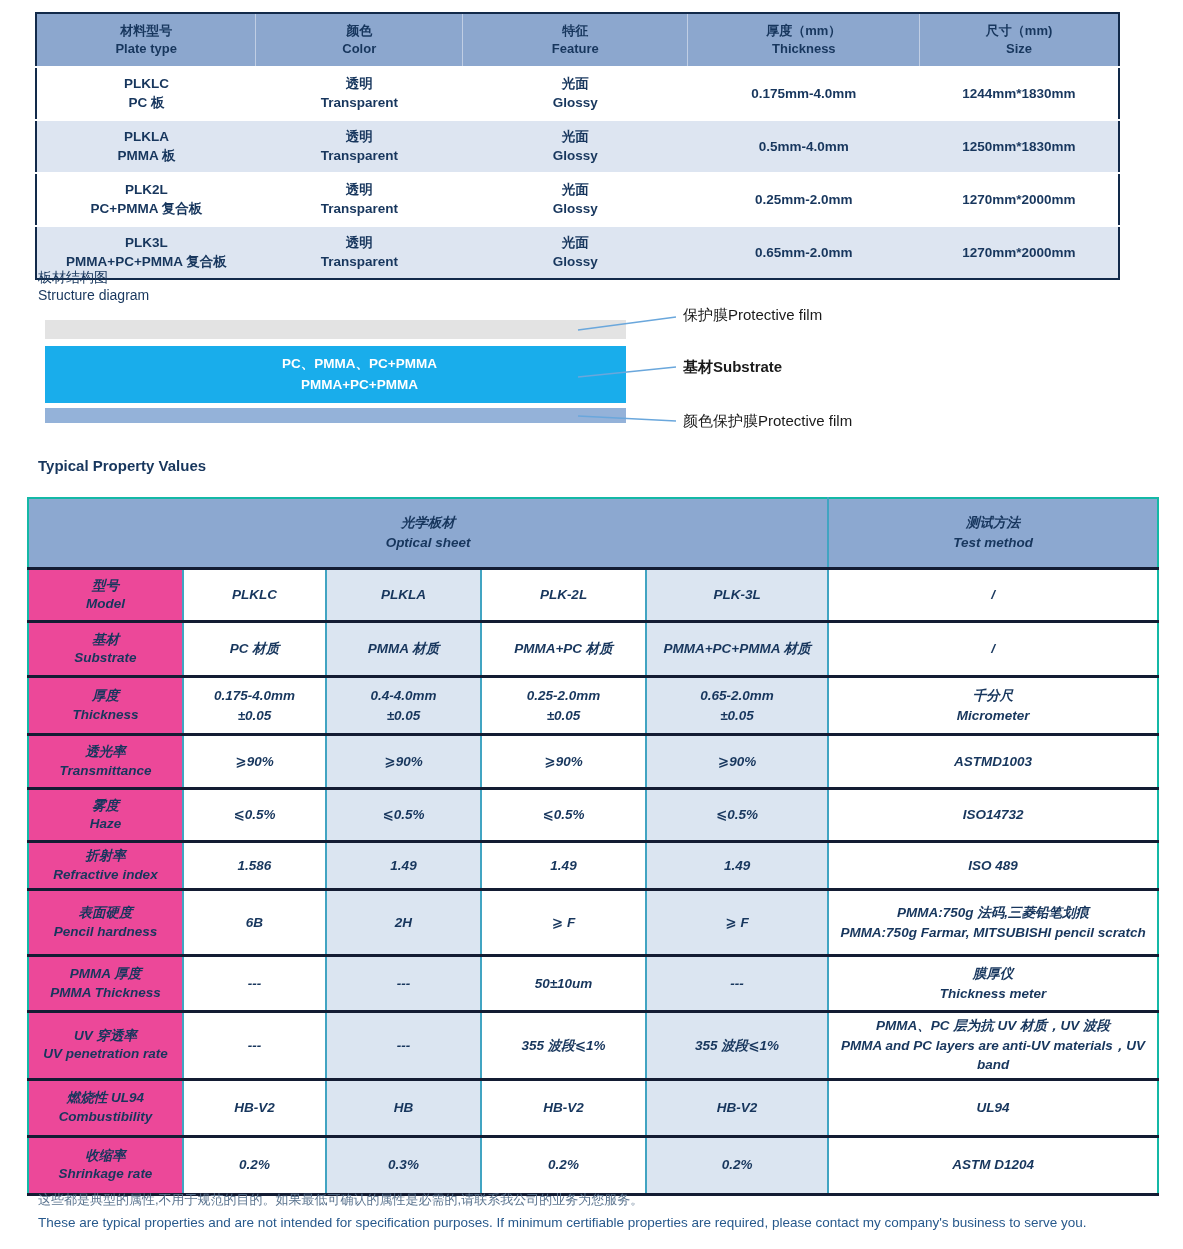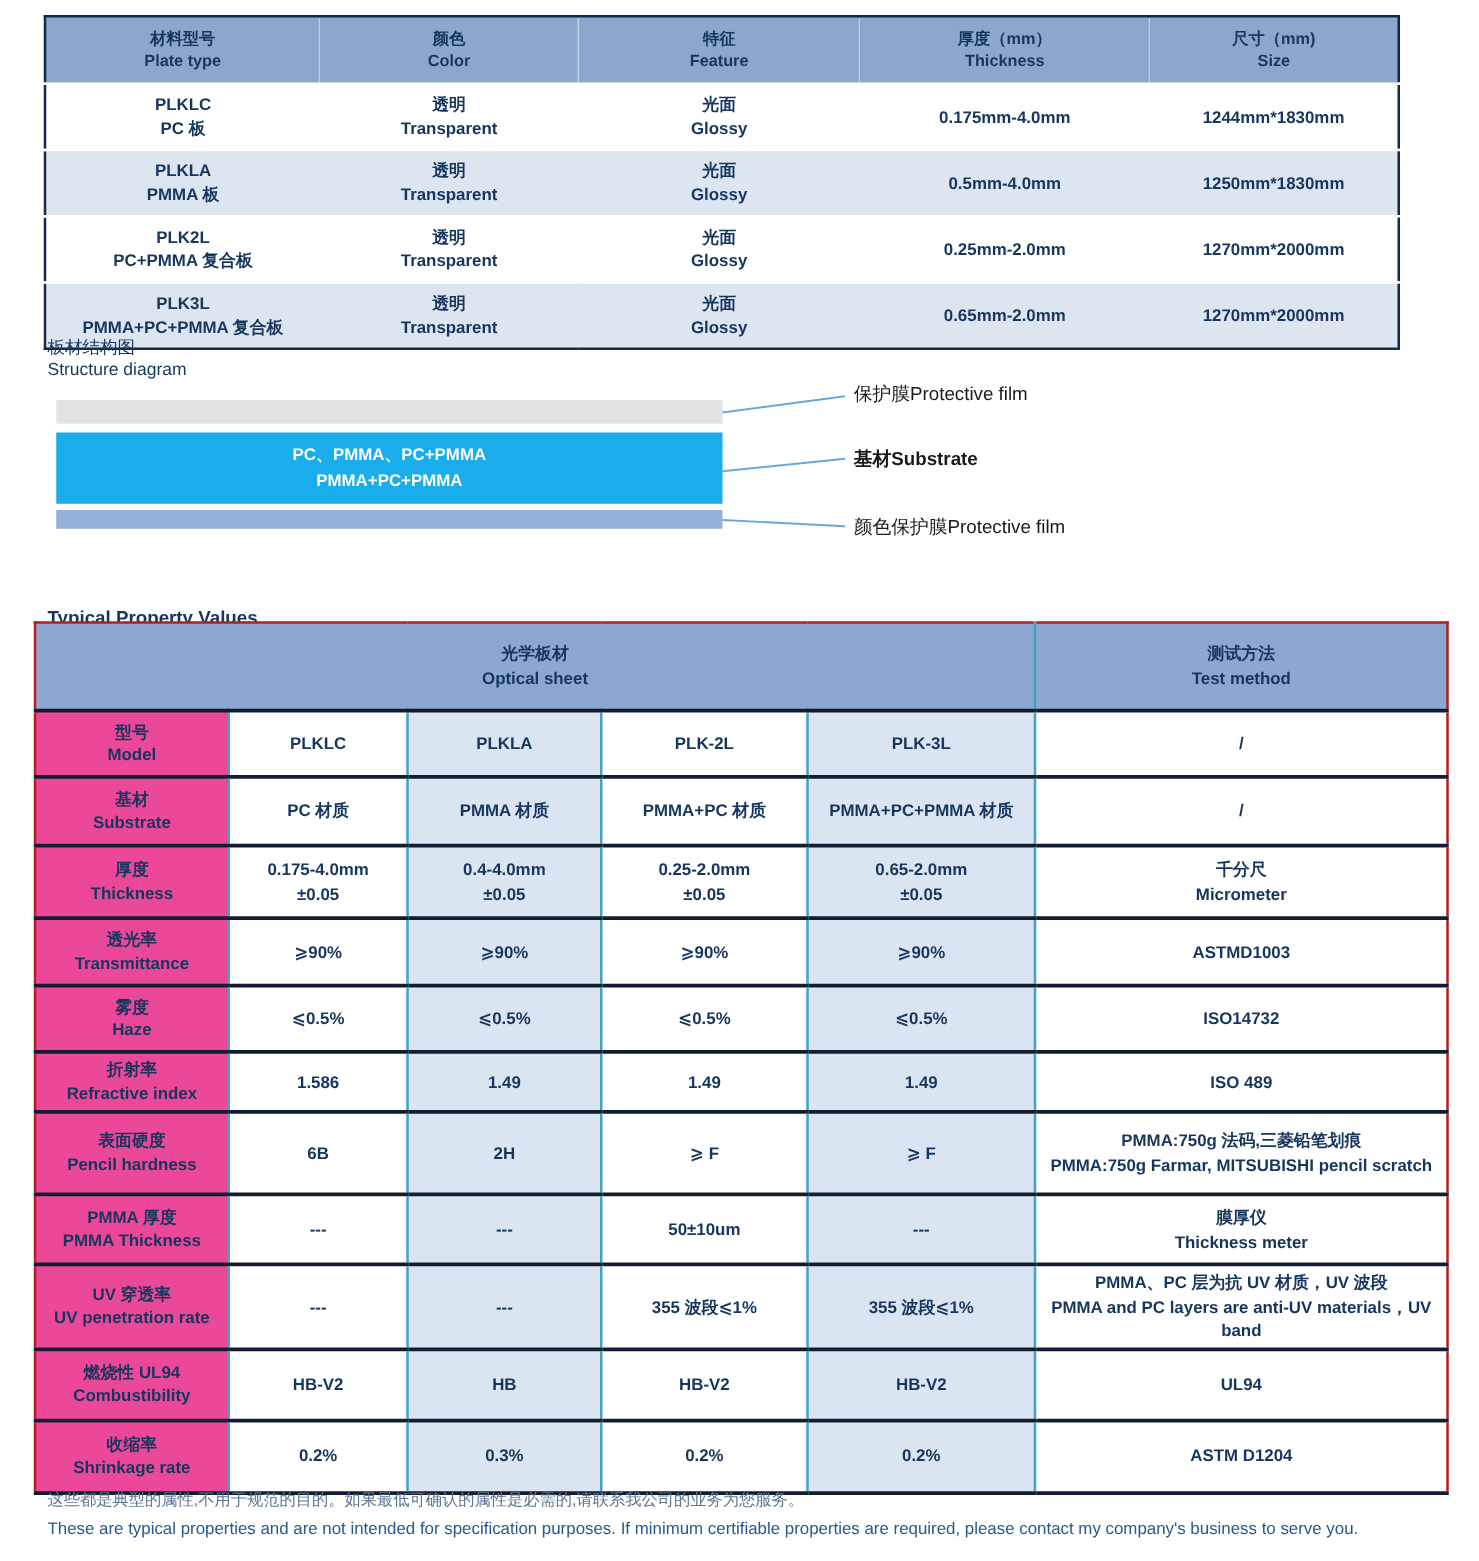--- a/index.html
+++ b/index.html
@@ -26,37 +26,38 @@
     font-size:13.5px; font-weight:bold; padding:2px 4px;
     border-top:2px solid #ffffff;
   }
   .prods tr.alt td { background:#dde5f1; }
   .cellline { line-height:1.35; }
 
   
   .diagram-section { position:absolute; left:38px; top:268px; width:1120px; }
   .diagram-title { font-size:14px; font-weight:normal; color:#17365d; line-height:1.3; }
   .diagram-canvas { position:relative; margin-top:16px; height:112px; }
-  .bar { position:absolute; left:7px; width:533px; }
+  .bar { position:absolute; left:7px; width:533px;padding-left:48px; }
   .bar-gray { top:0; height:19px; background:#e3e3e3; }
   .bar-cyan { top:26px; height:57px; background:#19adeb; color:#ffffff;
     display:flex; flex-direction:column; justify-content:center; align-items:center;
     font-size:13.5px; font-weight:bold; line-height:1.55; }
   .bar-blue { top:88px; height:15px; background:#94b2d9; }
   .leader-svg { position:absolute; left:0; top:-22px; width:1120px; height:150px; overflow:visible; }
   .diagram-label { position:absolute; left:645px; font-size:15px; color:#1a1a1a; white-space:nowrap; font-weight:normal; }
   .dl1 { top:-14px; } .dl2 { top:38px;font-weight:bold; } .dl3 { top:92px; }
 
   
-  .tpv-title { position:absolute; left:38px; top:486px; font-size:15px; font-weight:bold; color:#17365d; }
+  .tpv-title { position:absolute; left:38px; top:457px; font-size:15px; font-weight:bold; color:#17365d; }
 
   table.props {
     position:absolute; left:27px; top:497px; width:1130px;
     border-collapse:collapse; table-layout:fixed;
-    border:2px solid #b91c1c;
+    border:2px solid #14b8a6;
+    font-style:italic;
   }
   .props th, .props td {
     text-align:center; vertical-align:middle; padding:3px 8px;
     font-size:13.5px; font-weight:bold; color:#17365d;
     border-left:2px solid #41a4c2; border-right:2px solid #41a4c2;
     border-top:3px solid #131c33; border-bottom:3px solid #131c33;
   }
   .props thead th {
     background:#8ca8d0; height:62px; font-size:13.5px;
     border-left:none; border-right:none; border-top:none;

